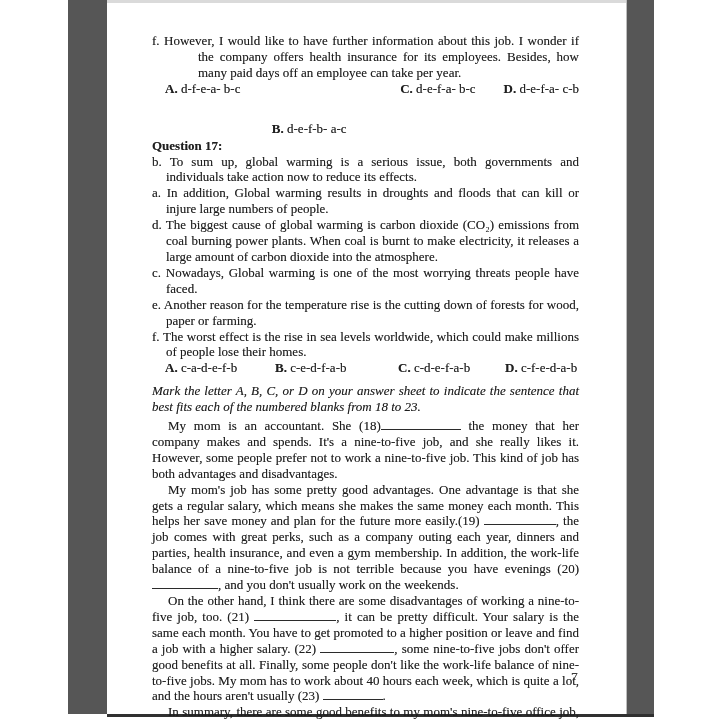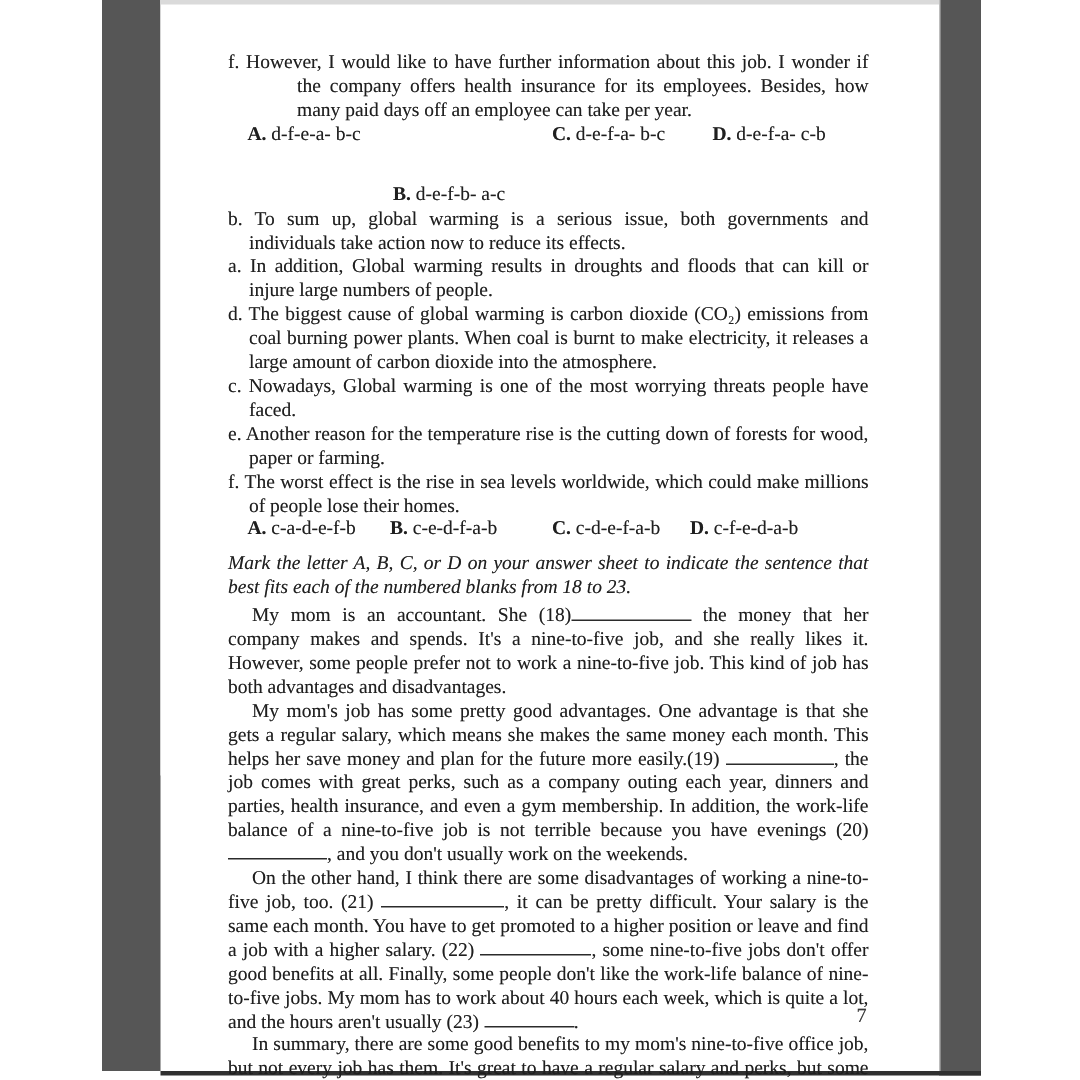--- a/index.html
+++ b/index.html
@@ -47,25 +47,26 @@
   .hang-deep { padding-left: 46px; text-indent: -46px; margin: 0; }
   .q-head { font-weight: bold; margin: 0; }
   .q-item { padding-left: 14px; text-indent: -14px; margin: 0; }
   .itm-label { }
   .opts {
     display: flex;
     text-align: left;
     padding-left: 13px;
     margin: 0 0 1px 0;
     white-space: nowrap;
+    gap: 15px;
   }
   .opts .opt { display: inline-block; }
   .opts-16 .opt:nth-child(1) { width: 97px; }
   .opts-16 .opt:nth-child(2) { width: 106px; margin-top: 40px; }
-  .opts-16 .opt:nth-child(3) { width: 107px; }
+  .opts-16 .opt:nth-child(3) { width: 107px; text-align: center; }
   .opts-17 .opt:nth-child(1) { width: 95px; }
   .opts-17 .opt:nth-child(2) { width: 108px; }
   .opts-17 .opt:nth-child(3) { width: 92px; }
   .opt b { font-weight: bold; }
   .instruction {
     font-weight: normal;
     font-style: italic;
     margin: 7px 0 3px 0;
   }
   .para { margin: 0; text-indent: 16px; }
@@ -93,20 +94,21 @@
 
   <p class="hang-deep"><span class="itm-label">f.</span> <span>However, I would like to have further information about this job. I wonder if the company offers health insurance for its employees. Besides, how many paid days off an employee can take per year.</span></p>
 
   <div class="opts opts-16">
     <span class="opt"><b>A.</b> <span>d-f-e-a- b-c</span></span>
     <span class="opt"><b>B.</b> <span>d-e-f-b- a-c</span></span>
     <span class="opt"><b>C.</b> <span>d-e-f-a- b-c</span></span>
     <span class="opt"><b>D.</b> <span>d-e-f-a- c-b</span></span>
   </div>
 
+  <p class="q-head">Question 17:</p>
 
   <p class="q-item"><span class="itm-label">b.</span> <span>To sum up, global warming is a serious issue, both governments and individuals take action now to reduce its effects.</span></p>
   <p class="q-item"><span class="itm-label">a.</span> <span>In addition, Global warming results in droughts and floods that can kill or injure large numbers of people.</span></p>
   <p class="q-item"><span class="itm-label">d.</span> <span>The biggest cause of global warming is carbon dioxide (CO₂) emissions from coal burning power plants. When coal is burnt to make electricity, it releases a large amount of carbon dioxide into the atmosphere.</span></p>
   <p class="q-item"><span class="itm-label">c.</span> <span>Nowadays, Global warming is one of the most worrying threats people have faced.</span></p>
   <p class="q-item"><span class="itm-label">e.</span> <span>Another reason for the temperature rise is the cutting down of forests for wood, paper or farming.</span></p>
   <p class="q-item"><span class="itm-label">f.</span> <span>The worst effect is the rise in sea levels worldwide, which could make millions of people lose their homes.</span></p>
 
   <div class="opts opts-17">
     <span class="opt"><b>A.</b> <span>c-a-d-e-f-b</span></span>

